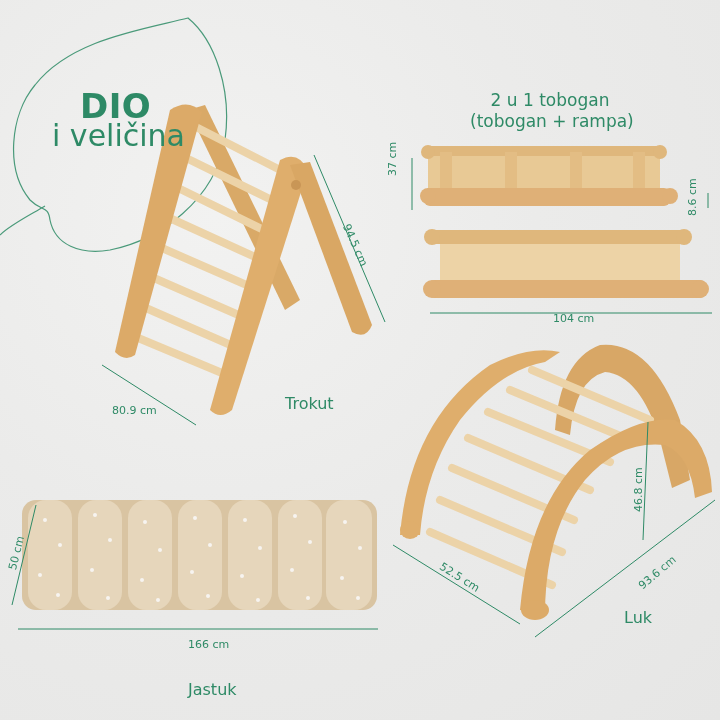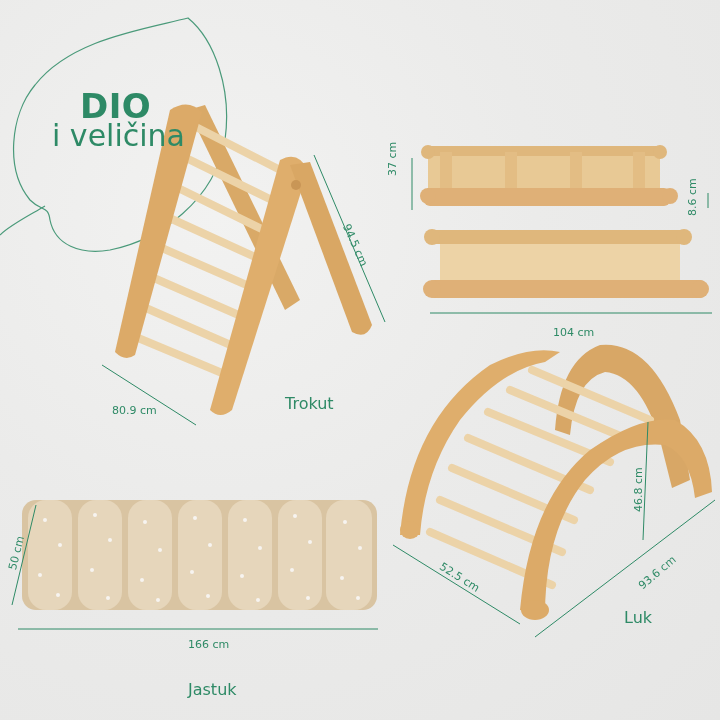--- a/index.html
+++ b/index.html
@@ -147,25 +147,27 @@
 
     <line x1="648" y1="422" x2="643" y2="540" stroke="#2e8a66" stroke-width="1"></line>
     <line x1="535" y1="637" x2="715" y2="500" stroke="#2e8a66" stroke-width="1"></line>
     <line x1="393" y1="545" x2="520" y2="624" stroke="#2e8a66" stroke-width="1"></line>
   </svg>
 
   <div class="txt title2">i veličina</div>
   <div class="txt title1">DIO</div>
 
   <div class="txt hdr" style="left:470px; top:90px; width:160px;">
+    <div>2 u 1 tobogan</div>
+    <div>(tobogan + rampa)</div>
   </div>
 
   <div class="txt dim" style="left:386px; top:176px; transform:rotate(-90deg); transform-origin:left top;">37 cm</div>
   <div class="txt dim" style="left:686px; top:216px; transform:rotate(-90deg); transform-origin:left top;">8.6 cm</div>
-  <div class="txt dim" style="left:553px; top:326px;">104 cm</div>
+  <div class="txt dim" style="left:553px; top:312px;">104 cm</div>
 
   <div class="txt dim" style="left:352px; top:222px; transform:rotate(66deg); transform-origin:left top;">94.5 cm</div>
   <div class="txt dim" style="left:112px; top:404px;">80.9 cm</div>
   <div class="txt label" style="left:285px; top:374px;">Trokut</div>
 
   <div class="txt dim" style="left:6px; top:568px; transform:rotate(-76deg); transform-origin:left top;">50 cm</div>
   <div class="txt dim" style="left:188px; top:638px;">166 cm</div>
   <div class="txt label" style="left:188px; top:660px;">Jastuk</div>
 
   <div class="txt dim" style="left:632px; top:512px; transform:rotate(-90deg); transform-origin:left top;">46.8 cm</div>

